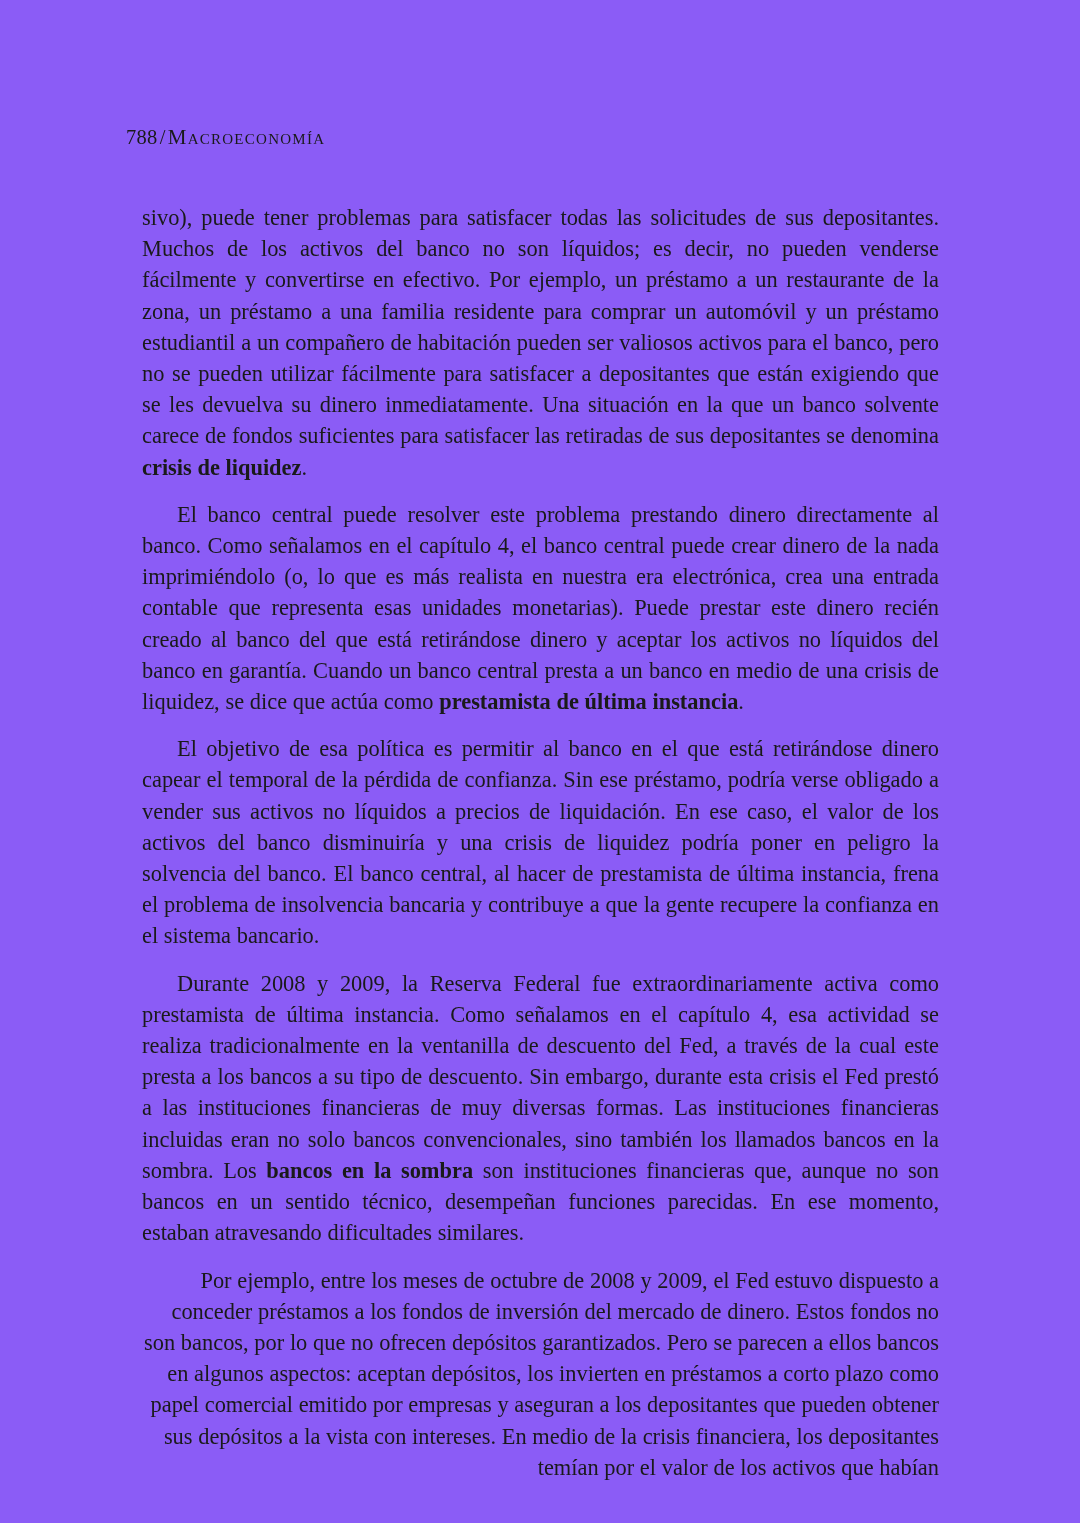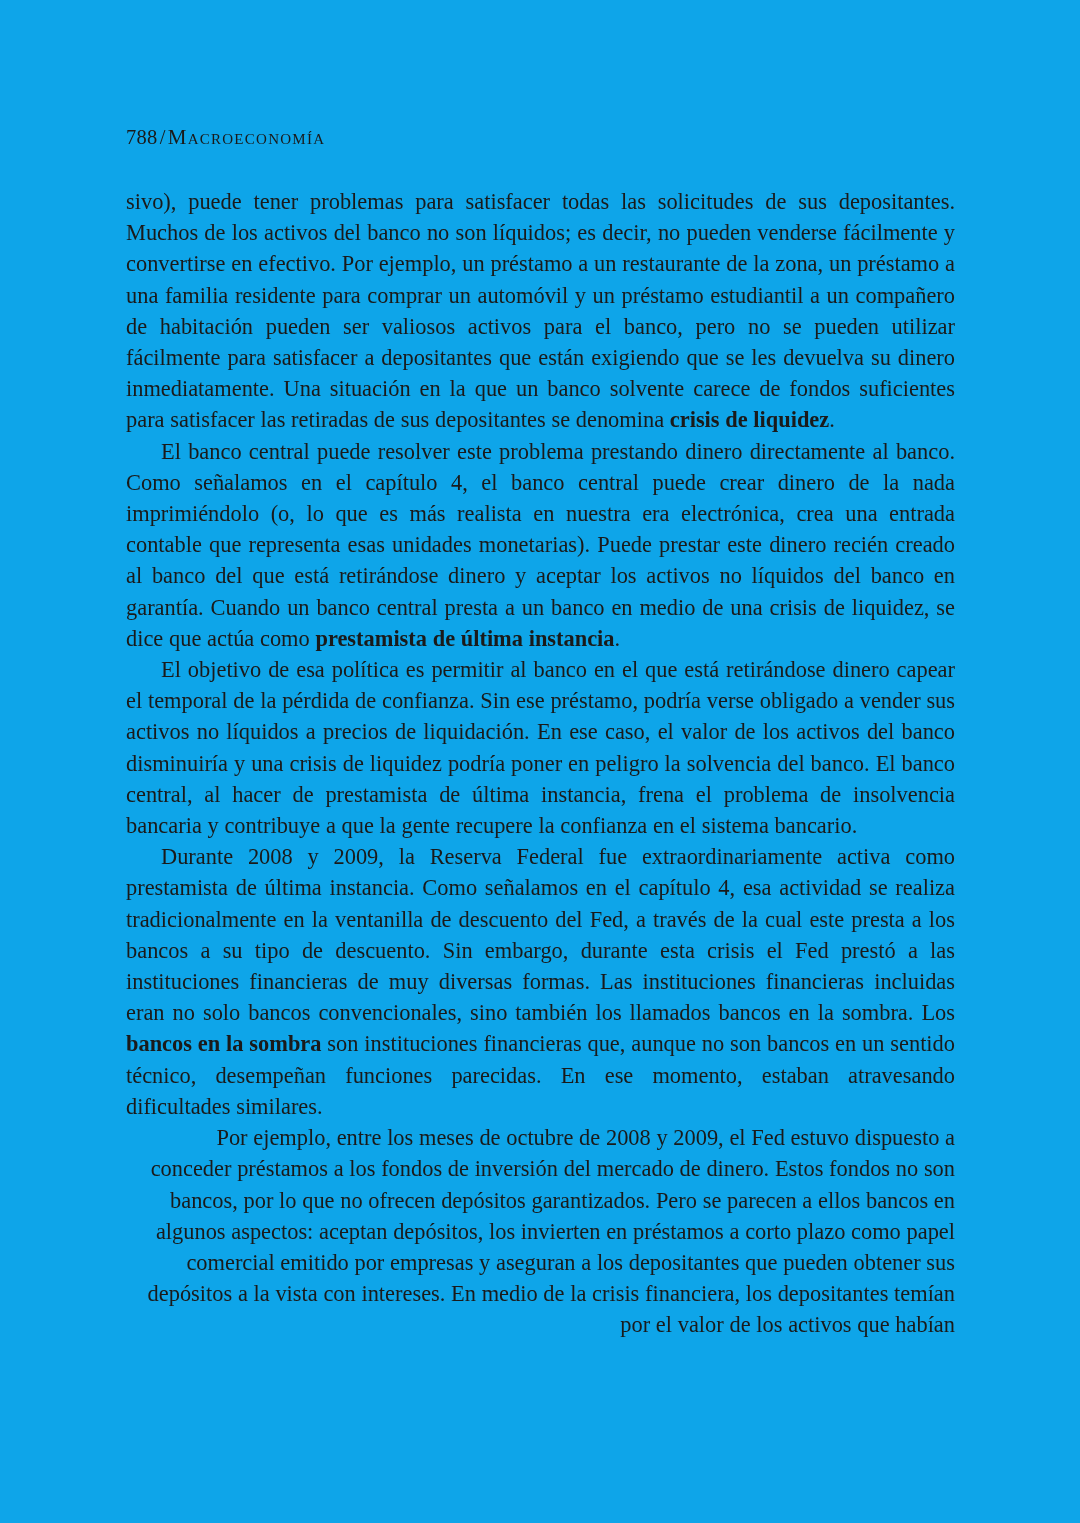--- a/index.html
+++ b/index.html
@@ -13,21 +13,21 @@
     background: #ffffff;
     font-family: "Liberation Serif", "DejaVu Serif", serif;
     color: #1a1a1a;
     overflow: hidden;
   }
 
   .page {
     position: relative;
     width: 1080px;
     height: 1523px;
-    background: #0ea5e9;
+    background: #8b5cf6;
     box-sizing: border-box;
   }
 
   
   .running-header {
     position: absolute;
     left: 126px;
     top: 124px;
     width: 829px;
     font-size: 20.5px;
@@ -50,21 +50,21 @@
 
   
   .textblock {
     position: absolute;
     left: 126px;
     top: 186px;
     width: 829px;
   }
 
   p.para {
-    margin: 0;
+    margin: 16px;
     font-size: 22.4px;
     line-height: 31.2px;
     text-align: justify;
     text-justify: inter-word;
     text-indent: 0;
     hyphens: manual;
     -webkit-hyphens: manual;
     word-spacing: 0.005em;
   }
   p.para.indent {

